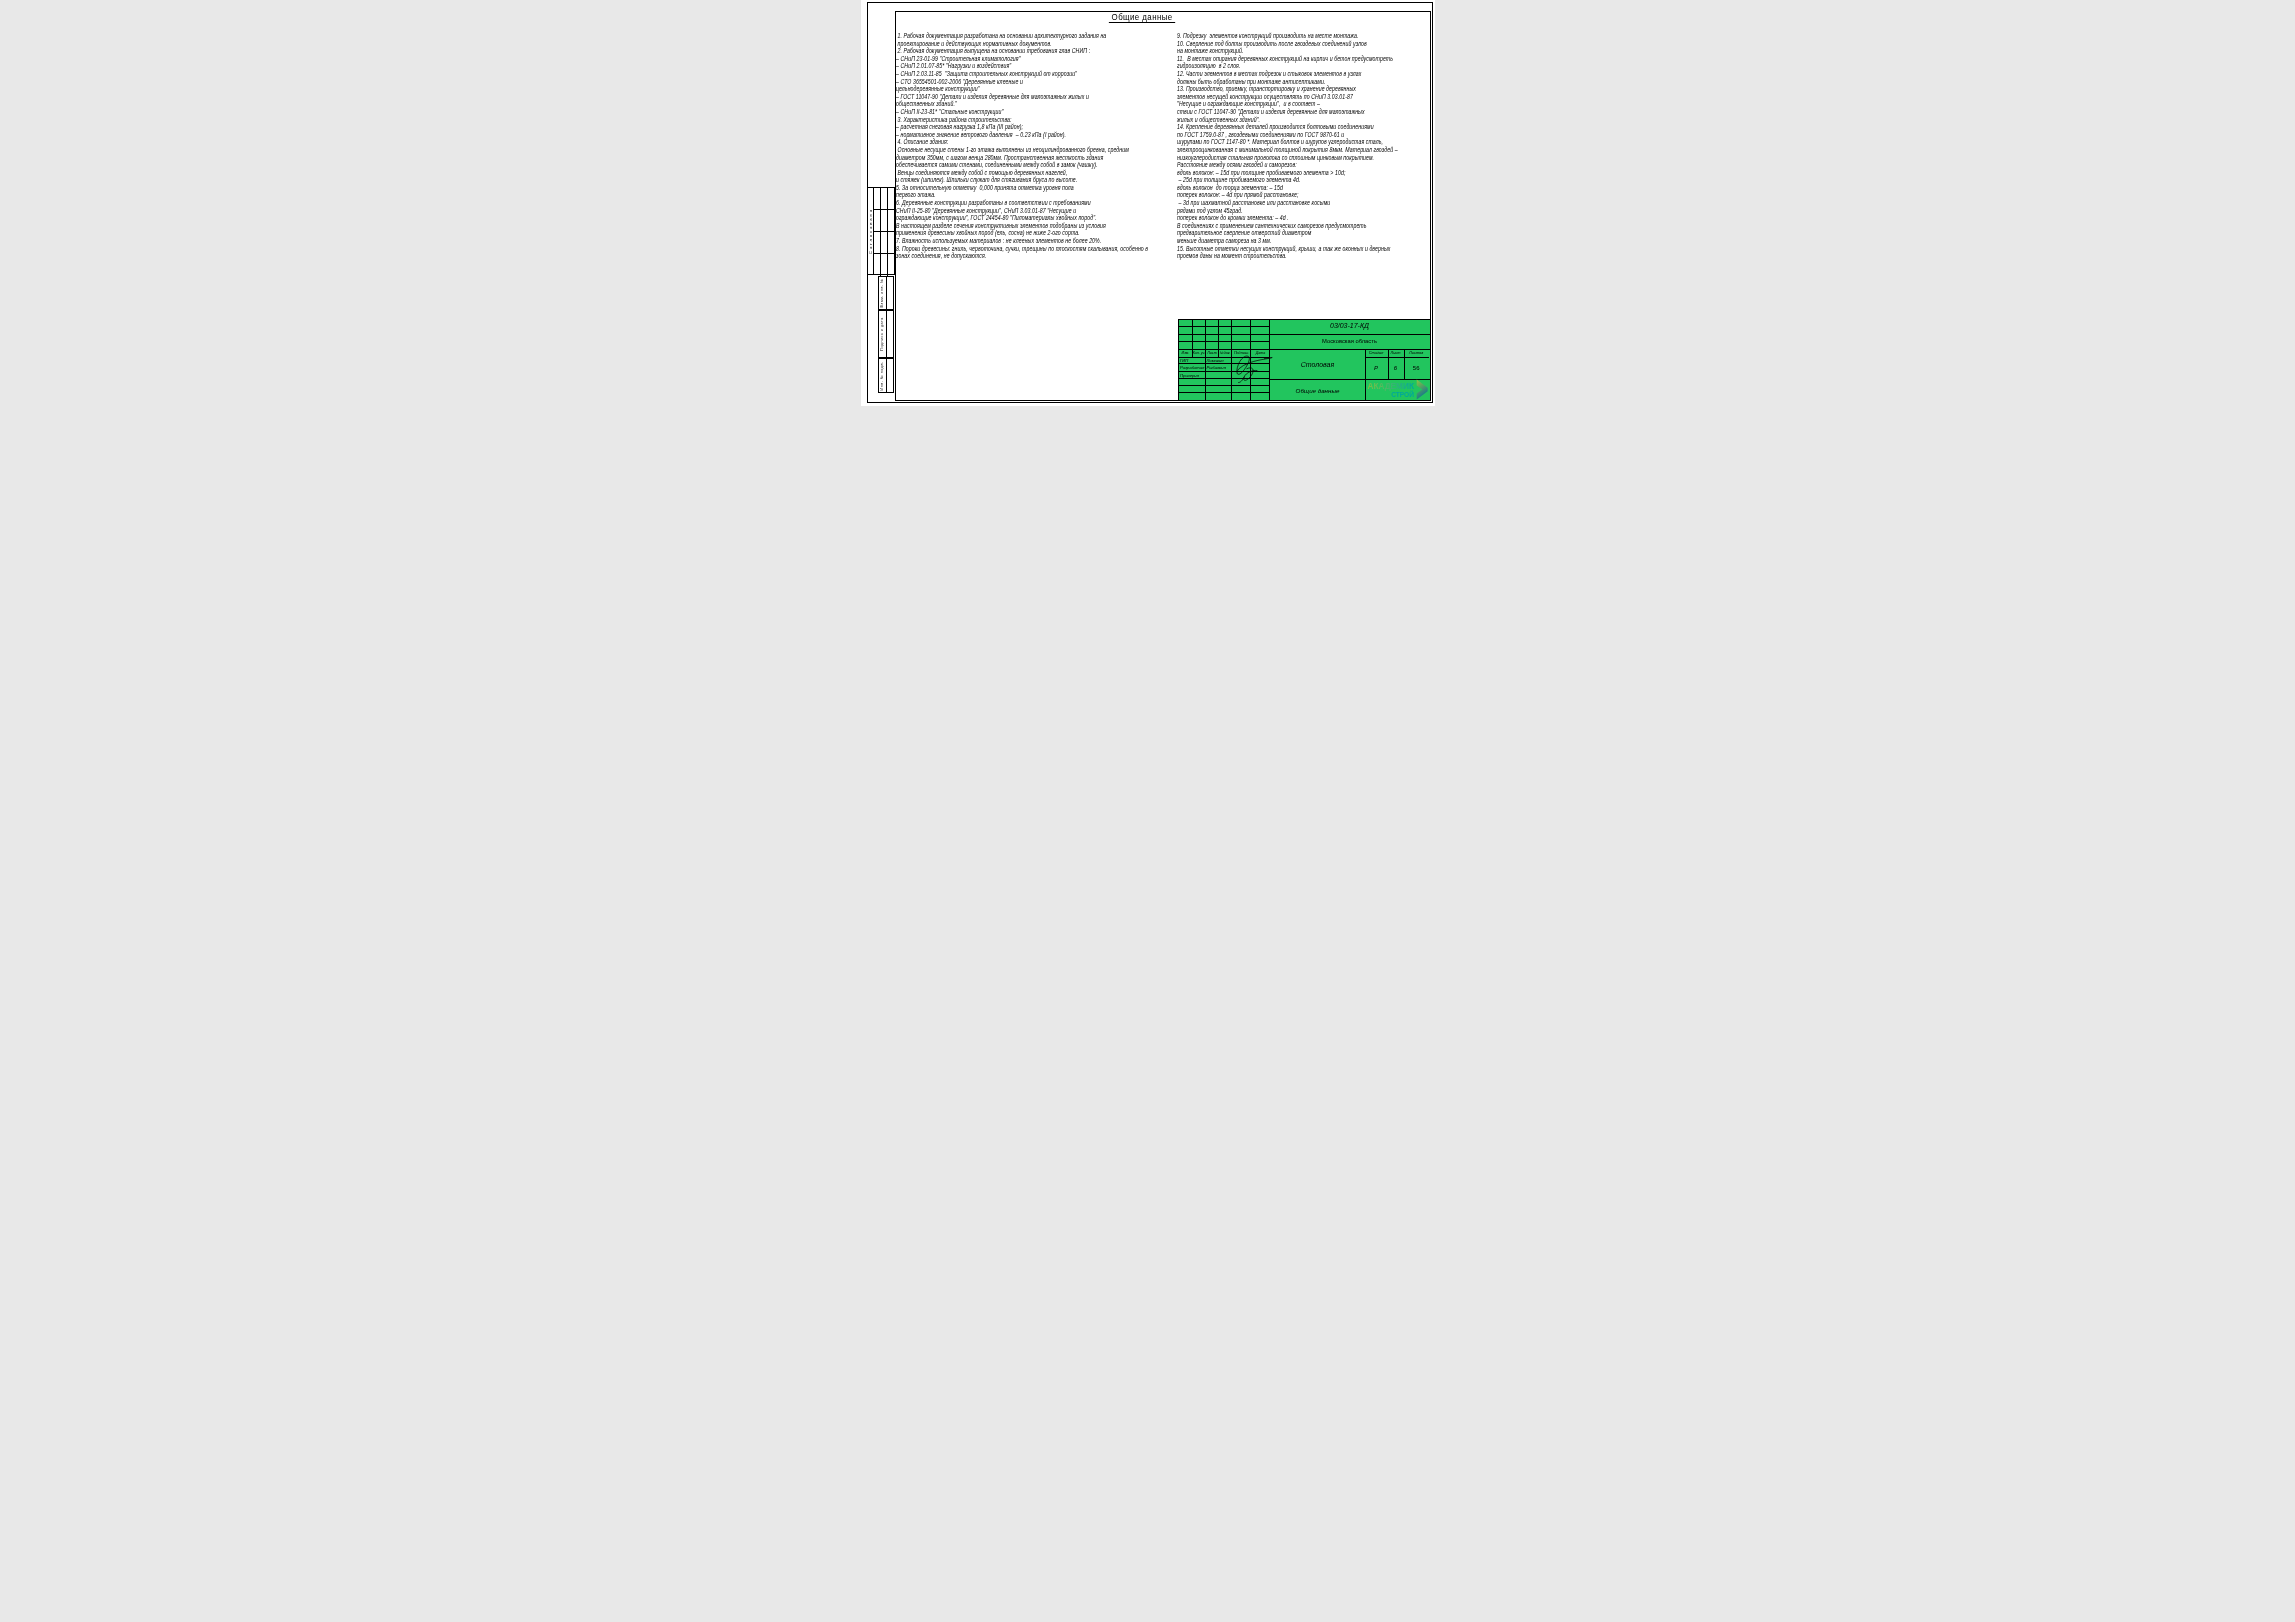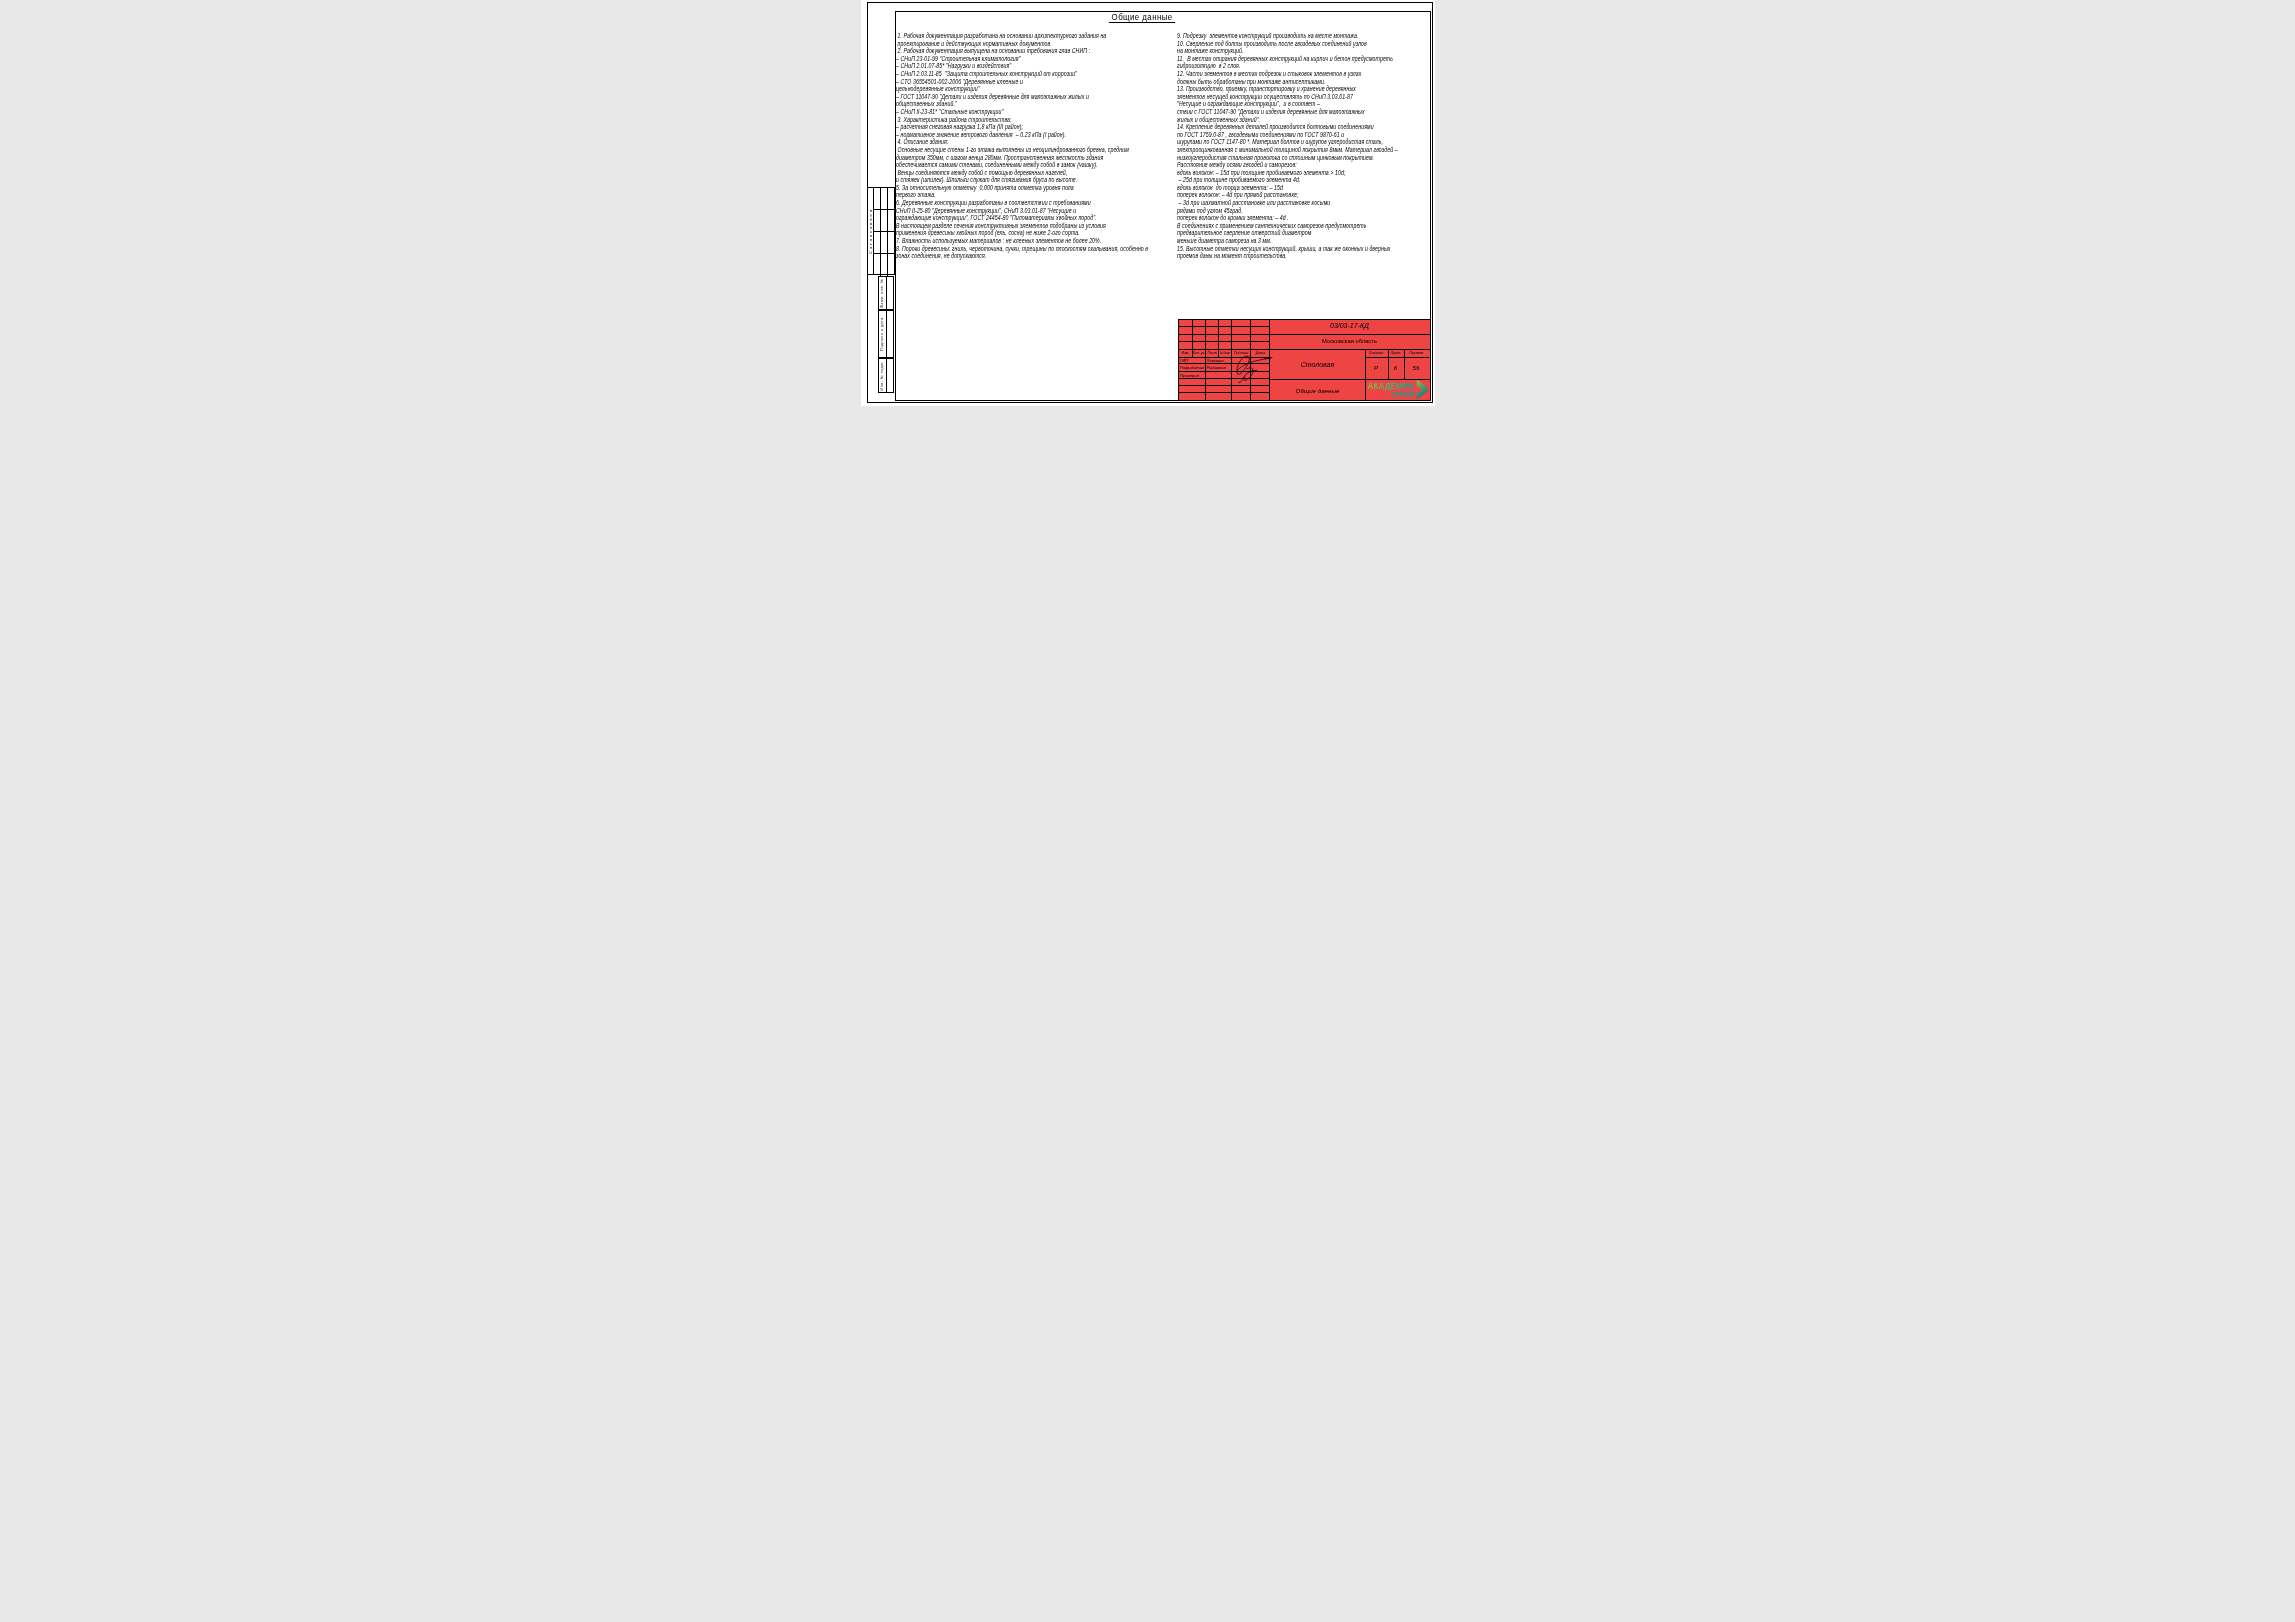--- a/index.html
+++ b/index.html
@@ -20,21 +20,21 @@
   
   .sb{position:absolute;border:0.7px solid #000;display:flex;box-sizing:border-box;background:#fff;}
   .sb-label{border-right:0.5px solid #000;position:relative;}
   .sb-cell{flex:1;}
   .vtext{position:absolute;left:50%;top:50%;transform:translate(-50%,-50%) rotate(-90deg);
          white-space:nowrap;font-size:3.7px;letter-spacing:0.5px;}
   .vtext.big{font-size:4.2px;letter-spacing:1.9px;}
   .sb-grid{flex:1;}
   .gc{border-right:0.5px solid #000;border-bottom:0.5px solid #000;}
   
-  .tb{position:absolute;left:317px;top:319px;width:253px;height:82px;border:0.9px solid #000;box-sizing:border-box;background:#ef4444;}
+  .tb{position:absolute;left:317px;top:319px;width:253px;height:82px;border:0.9px solid #000;box-sizing:border-box;background:#22c55e;}
   .tb .grid{position:absolute;}
   .hl{position:absolute;background:#000;height:0.5px;}
   .hl.t2{height:0.9px;}
   .vl{position:absolute;background:#000;width:0.5px;}
   .vl.t2{width:0.9px;}
   .lab{position:absolute;font-style:italic;overflow:visible;white-space:nowrap;}
   .lab.c{text-align:center;}
   .lab.flexc{display:flex;align-items:center;justify-content:center;}
   .upright{font-style:normal;}
   .sig{position:absolute;}

